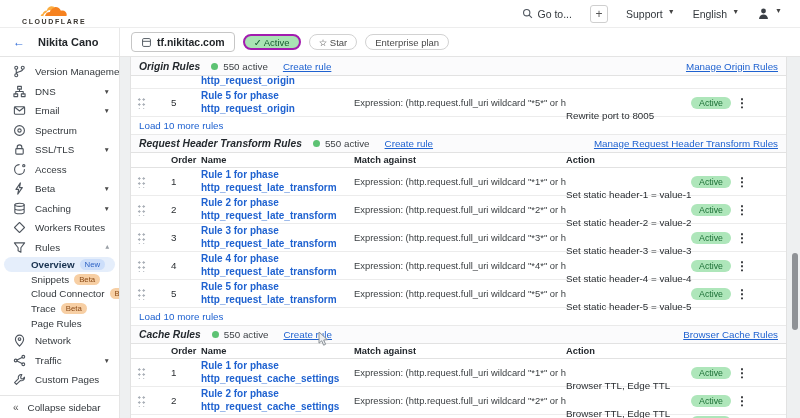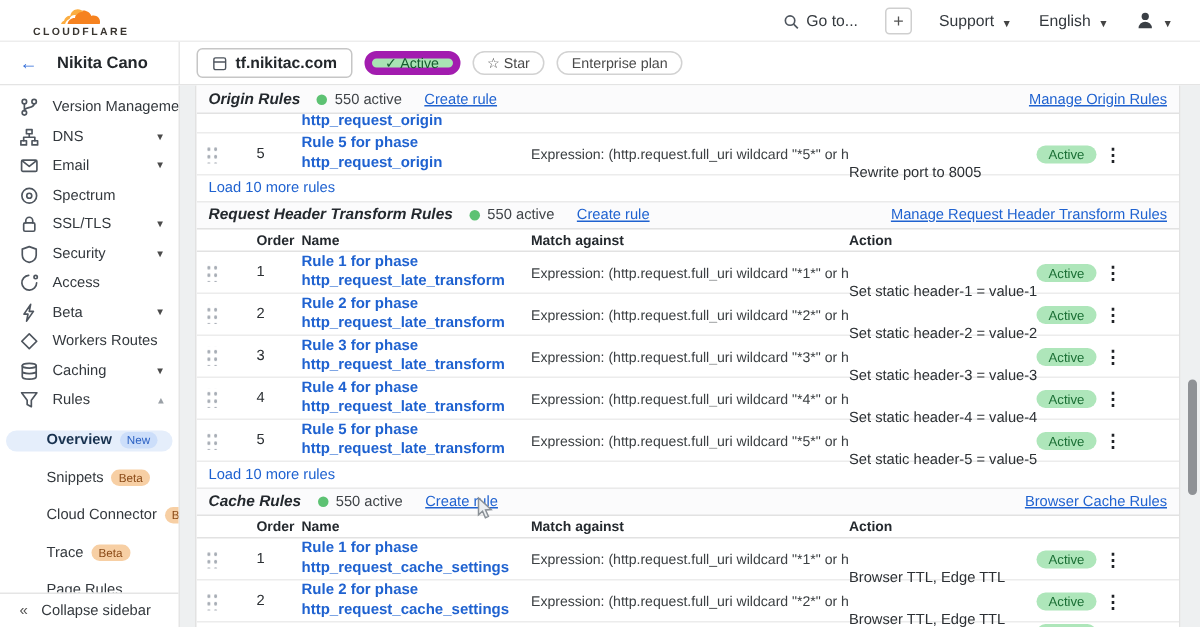--- a/index.html
+++ b/index.html
@@ -3,50 +3,50 @@
 <meta charset="utf-8">
 <style>
   * { margin:0; padding:0; box-sizing:border-box; }
   html,body { width:800px; height:418px; overflow:hidden; background:#fff;
     font-family:"Liberation Sans", sans-serif; -webkit-font-smoothing:antialiased; }
   .topbar { height:28px; display:flex; align-items:center; justify-content:space-between;
     border-bottom:1px solid #ededed; background:#fff; padding:0 18px 0 10px; }
   .logo { display:flex; flex-direction:column; align-items:center; margin-left:12px; margin-top:2px; }
   .logo-text { font-size:7px; font-weight:bold; letter-spacing:1.6px; color:#3a3631; }
   .topbar-right { display:flex; align-items:center; gap:18px; }
-  .tb-item { display:flex; align-items:flex-end; gap:5px; font-size:10.5px; color:#33383d; cursor:pointer; }
+  .tb-item { display:flex; align-items:flex-start; gap:5px; font-size:10.5px; color:#33383d; cursor:pointer; }
   .chev { font-size:7px; color:#444; }
   .plus-btn { width:18px; height:18px; border:1px solid #cfcfcf; border-radius:3px; display:flex;
     align-items:center; justify-content:center; font-size:12px; color:#555; cursor:pointer; }
   .icon { display:inline-flex; color:#4e555e; }
   .icon svg { display:block; }
 
   .second-bar { height:29px; display:flex; align-items:center; border-bottom:1px solid #e4e4e4; background:#fff; }
   .acct-head { width:120px; height:100%; display:flex; align-items:center; gap:13px;
     padding-left:13px; border-right:1px solid #e8e8e8; flex:none; }
   .back-arrow { color:#2f6bd8; font-size:12px; cursor:pointer; }
   .acct-name { font-size:11px; font-weight:bold; color:#23272b; white-space:nowrap; }
   .zone-row { display:flex; align-items:center; gap:8px; padding-left:11px; }
   .zone-box { display:flex; align-items:center; gap:5px; border:1px solid #c6c6c6; border-radius:4px;
     padding:2px 9px; height:20px; cursor:pointer; }
   .zone-name { font-size:10.5px; font-weight:bold; color:#23272b; }
   .pill { display:flex; align-items:center; gap:4px; border-radius:999px; font-size:9.5px;
     padding:2px 9px; height:16px; cursor:pointer; }
-  .pill-active { background:#a9e3b4; color:#155c2e; border:5px solid #a21caf; }
+  .pill-active { background:#a9e3b4; color:#155c2e; border:2px solid #a21caf; }
   .pill-ghost { background:#fff; color:#4a4a4a; border:1px solid #d2d2d2; }
 
   .app { display:flex; height:361px; }
   .sidebar { width:120px; flex:none; background:#fff; border-right:1px solid #e5e5e5;
     display:flex; flex-direction:column; }
   .nav { flex:1; padding-top:5px; overflow:hidden; }
   .nav-item { height:19.5px; display:flex; align-items:center; gap:9px; padding:0 9px 0 13px; cursor:pointer; }
   .nav-label { flex:1; font-size:9.8px; color:#33383d; white-space:nowrap; }
   .nav-chev { font-size:6.5px; color:#4a4a4a; }
   .nav-chev.up { display:inline-block; transform:rotate(180deg); color:#9aa0a6; }
-  .sub-item { height:14.8px; display:flex; align-items:center; gap:5px; margin:10px 4px;
+  .sub-item { height:14.8px; display:flex; align-items:center; gap:5px; margin:0 4px;
     padding-left:27px; border-radius:9px; cursor:pointer; }
   .sub-label { font-size:9.8px; color:#33383d; white-space:nowrap; }
   .sub-item.selected { background:#e5eefb; }
   .sub-item.selected .sub-label { font-weight:bold; color:#17314f; }
   .mini-badge { font-size:7.8px; padding:1px 5px; border-radius:8px; line-height:9px; white-space:nowrap; }
   .mini-new { background:#ccdefa; color:#2e63c4; }
   .mini-beta { background:#f7cfa4; color:#8a4a17; }
   .collapse-row { height:23px; border-top:1px solid #e5e5e5; display:flex; align-items:center;
     gap:9px; padding-left:13px; cursor:pointer; }
   .collapse-icon { font-size:10px; color:#555; }
@@ -210,61 +210,52 @@
               <rect x="3" y="6" width="8" height="6" rx="1"></rect>
               <path d="M4.5 6V4.5a2.5 2.5 0 015 0V6"></path>
             </svg>
           </span>
           <span class="nav-label">SSL/TLS</span>
           <span class="nav-chev">▼</span>
         </div>
         <div class="nav-item">
           <span class="icon">
             <svg width="13" height="13" viewBox="0 0 14 14" fill="none" stroke="#4e555e" stroke-width="1.2" stroke-linecap="round" stroke-linejoin="round">
-              <path d="M7 1.5l5 1.8v4.2c0 3-2.2 4.7-5 5.3-2.8-.6-5-2.3-5-5.3V3.3z"></path>
-            </svg>
-          </span>
-          <span class="nav-label">Security</span>
-          <span class="nav-chev">▼</span>
-        </div>
-        <div class="nav-item">
-          <span class="icon">
-            <svg width="13" height="13" viewBox="0 0 14 14" fill="none" stroke="#4e555e" stroke-width="1.2" stroke-linecap="round" stroke-linejoin="round">
               <path d="M12.3 7A5.3 5.3 0 116.6 1.7"></path>
               <circle cx="11.6" cy="2.9" r="1.2"></circle>
             </svg>
           </span>
           <span class="nav-label">Access</span>
         </div>
         <div class="nav-item">
           <span class="icon">
             <svg width="13" height="13" viewBox="0 0 14 14" fill="none" stroke="#4e555e" stroke-width="1.2" stroke-linecap="round" stroke-linejoin="round">
               <path d="M8 1L3.2 8h2.9l-1 5 4.9-7H7z"></path>
             </svg>
           </span>
           <span class="nav-label">Beta</span>
           <span class="nav-chev">▼</span>
         </div>
         <div class="nav-item">
           <span class="icon">
             <svg width="13" height="13" viewBox="0 0 14 14" fill="none" stroke="#4e555e" stroke-width="1.2" stroke-linecap="round" stroke-linejoin="round">
-              <rect x="3.2" y="3.2" width="7.6" height="7.6" transform="rotate(45 7 7)"></rect>
-            </svg>
-          </span>
-          <span class="nav-label">Workers Routes</span>
-        </div>
-        <div class="nav-item">
-          <span class="icon">
-            <svg width="13" height="13" viewBox="0 0 14 14" fill="none" stroke="#4e555e" stroke-width="1.2" stroke-linecap="round" stroke-linejoin="round">
               <ellipse cx="7" cy="3" rx="5" ry="1.7"></ellipse>
               <path d="M2 3v8c0 .9 2.2 1.7 5 1.7s5-.8 5-1.7V3M2 7c0 .9 2.2 1.7 5 1.7S12 7.9 12 7"></path>
             </svg>
           </span>
           <span class="nav-label">Caching</span>
           <span class="nav-chev">▼</span>
+        </div>
+        <div class="nav-item">
+          <span class="icon">
+            <svg width="13" height="13" viewBox="0 0 14 14" fill="none" stroke="#4e555e" stroke-width="1.2" stroke-linecap="round" stroke-linejoin="round">
+              <rect x="3.2" y="3.2" width="7.6" height="7.6" transform="rotate(45 7 7)"></rect>
+            </svg>
+          </span>
+          <span class="nav-label">Workers Routes</span>
         </div>
         <div class="nav-item">
           <span class="icon">
             <svg width="13" height="13" viewBox="0 0 14 14" fill="none" stroke="#4e555e" stroke-width="1.2" stroke-linecap="round" stroke-linejoin="round">
               <path d="M1.5 2h11L8.5 7.3V12l-3-1.6V7.3z"></path>
             </svg>
           </span>
           <span class="nav-label">Rules</span>
           <span class="nav-chev up">▼</span>
         </div>

